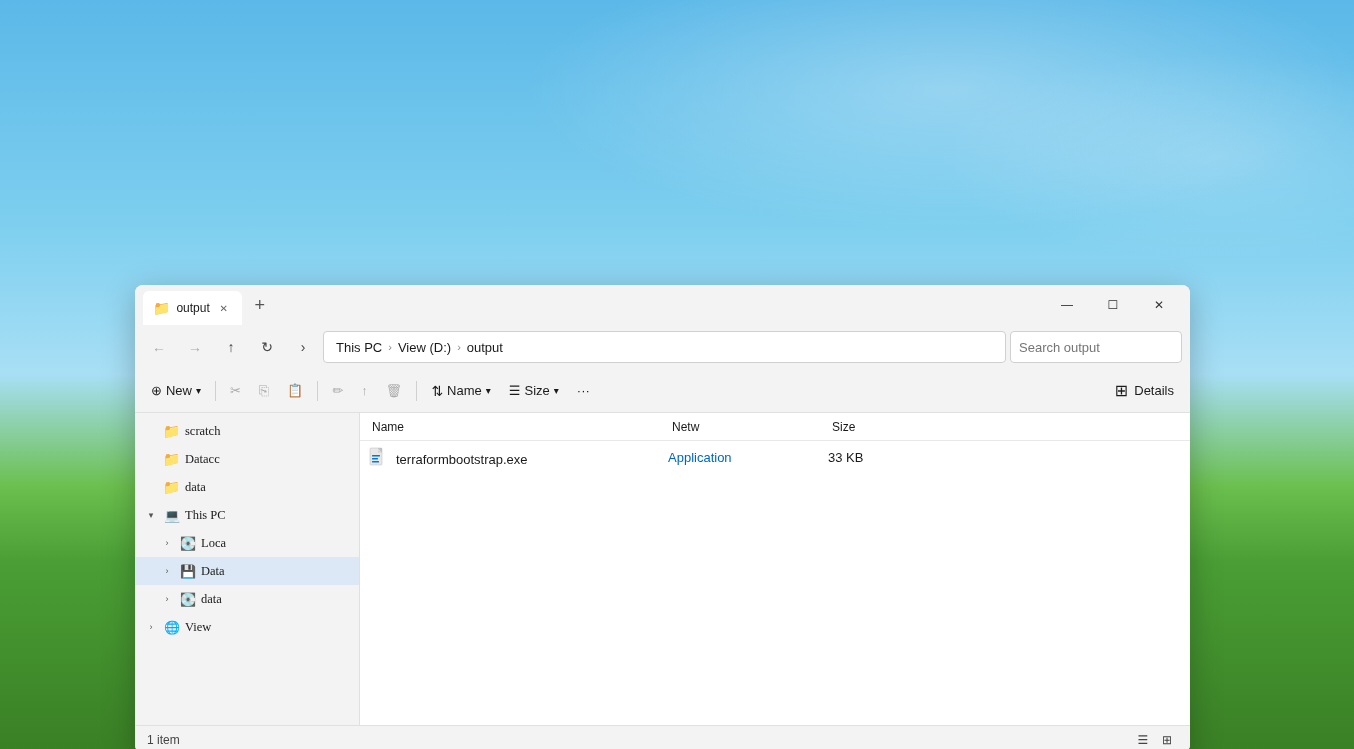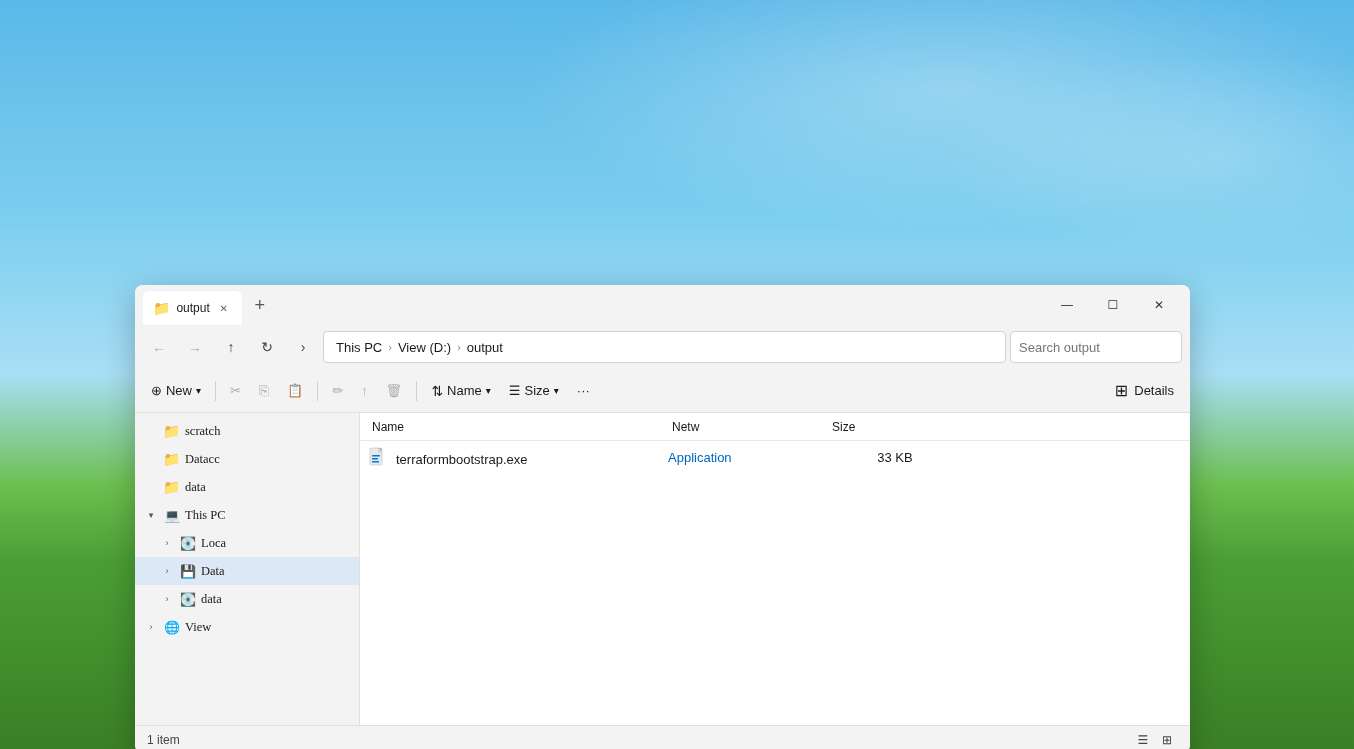--- a/index.html
+++ b/index.html
@@ -335,21 +335,21 @@
     .file-type-cell {
       width: 160px;
       font-size: 13px;
       color: #0067c0;
     }
 
     .file-size-cell {
       width: 150px;
       font-size: 13px;
       color: #1a1a1a;
-      text-align: center;
+      text-align: left;
       padding-right: 16px;
     }
 
     .exe-icon {
       width: 20px;
       height: 20px;
       display: flex;
       align-items: center;
       justify-content: center;
       font-size: 14px;

